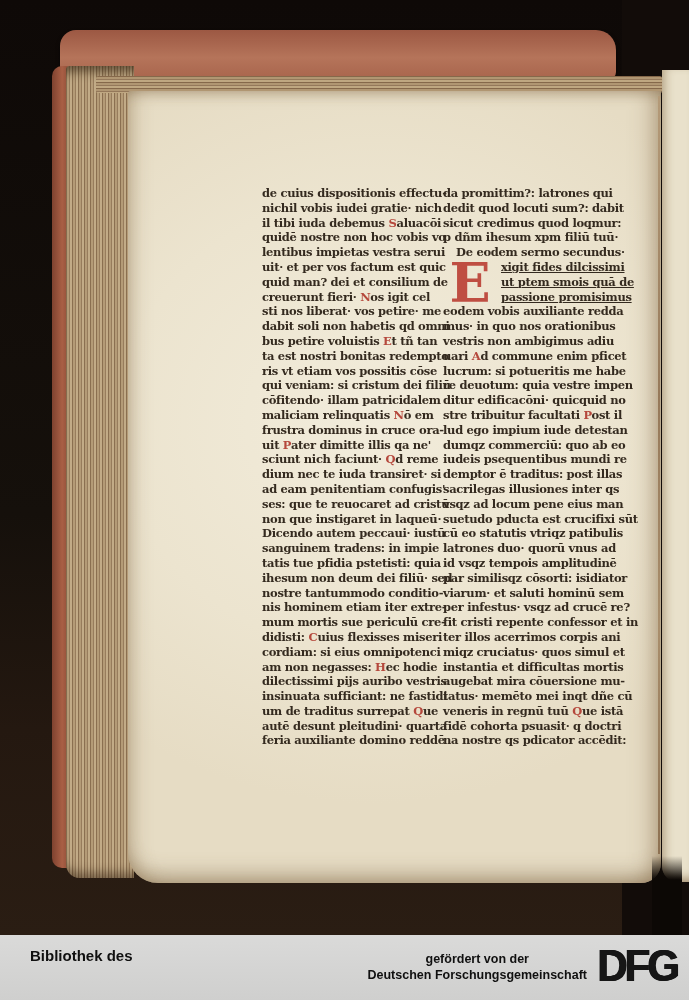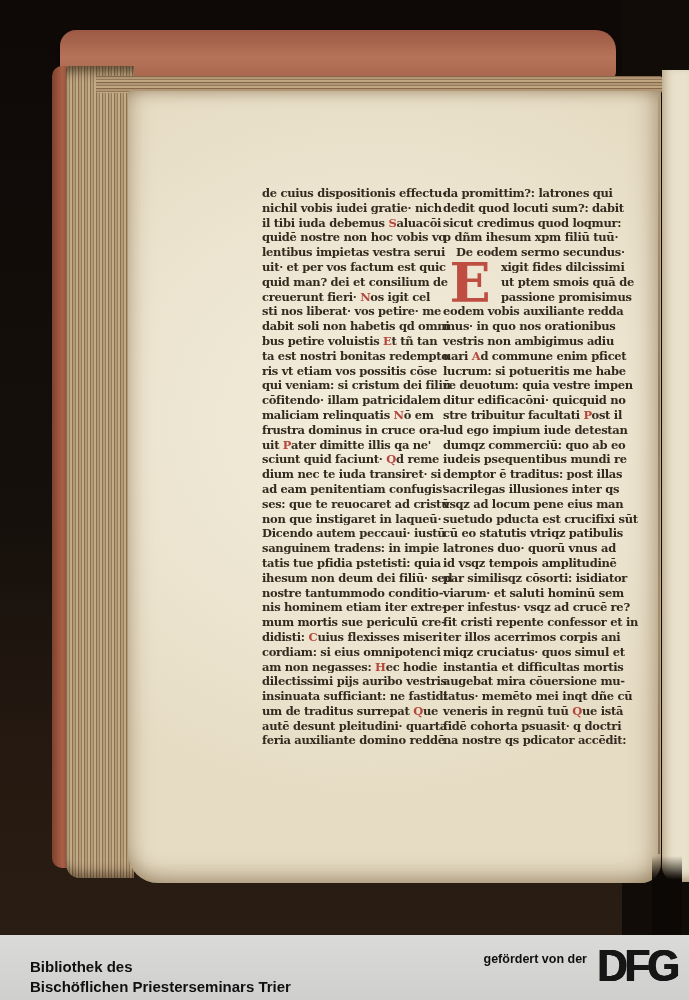--- a/index.html
+++ b/index.html
@@ -47,25 +47,25 @@
     font-size:11.5px;line-height:14.8px;letter-spacing:-0.3px;white-space:nowrap;}
   .col-left{left:262px;width:177px;}
   .col-right{left:443px;width:180px;}
   .tline{height:14.8px;overflow:visible;}
   .rubric{color:#b5483c;}
   .heading-line{padding-left:13px;}
   .dropcap-block{position:relative;}
   .dropcap{position:absolute;left:0;top:2px;width:54px;height:42px;
     color:#bf4e42;font-family:"DejaVu Serif",serif;font-weight:700;
     font-size:54px;line-height:42px;text-align:center;}
-  .dropcap-lines .tline{padding-left:58px;}
+  .dropcap-lines .tline{padding-left:58px;text-decoration:underline;}
   
   .footer{position:absolute;left:0;top:935px;width:689px;height:65px;
     background:linear-gradient(180deg,#dadad9,#cfcfce);color:#101010;}
-  .lib-label{position:absolute;left:30px;top:22px;
+  .lib-label{position:absolute;left:30px;top:11px;
     font-weight:700;font-size:15px;line-height:19.5px;}
   .fund-label{position:absolute;right:102px;top:16px;text-align:center;
     font-weight:700;font-size:12.5px;line-height:16px;}
   .dfg-logo{position:absolute;right:12px;top:6px;
     font-weight:900;font-size:42px;line-height:50px;letter-spacing:-3px;
     transform:scaleY(1.04);color:#161616;
     text-shadow:0.6px 0 0 #161616,-0.6px 0 0 #161616;}
 </style>
 </head>
 <body>
@@ -93,21 +93,21 @@
       <div class="tline"><span>sti nos liberat· vos petire· me</span></div>
       <div class="tline"><span>dabit soli non habetis qd omni</span></div>
       <div class="tline"><span>bus petire voluistis </span><span class="rubric">E</span><span>t tñ tan</span></div>
       <div class="tline"><span>ta est nostri bonitas redempto</span></div>
       <div class="tline"><span>ris vt etiam vos possitis cōse</span></div>
       <div class="tline"><span>qui veniam: si cristum dei filiū</span></div>
       <div class="tline"><span>cōfitendo· illam patricidalem</span></div>
       <div class="tline"><span>maliciam relinquatis </span><span class="rubric">N</span><span>ō em</span></div>
       <div class="tline"><span>frustra dominus in cruce ora-</span></div>
       <div class="tline"><span>uit </span><span class="rubric">P</span><span>ater dimitte illis qa ne'</span></div>
-      <div class="tline"><span>sciunt quid faciunt· </span><span class="rubric">Q</span><span>d reme</span></div>
+      <div class="tline"><span>sciunt nich faciunt· </span><span class="rubric">Q</span><span>d reme</span></div>
       <div class="tline"><span>dium nec te iuda transiret· si</span></div>
       <div class="tline"><span>ad eam penitentiam confugis'</span></div>
       <div class="tline"><span>ses: que te reuocaret ad cristū</span></div>
       <div class="tline"><span>non que instigaret in laqueū·</span></div>
       <div class="tline"><span>Dicendo autem peccaui· iustū</span></div>
       <div class="tline"><span>sanguinem tradens: in impie</span></div>
       <div class="tline"><span>tatis tue pfidia pstetisti: quia</span></div>
       <div class="tline"><span>ihesum non deum dei filiū· sed</span></div>
       <div class="tline"><span>nostre tantummodo conditio-</span></div>
       <div class="tline"><span>nis hominem etiam iter extre-</span></div>
@@ -169,19 +169,19 @@
         <div class="tline"><span>veneris in regnū tuū </span><span class="rubric">Q</span><span>ue istā</span></div>
         <div class="tline"><span>fidē cohorta psuasit· q doctri</span></div>
         <div class="tline"><span>na nostre qs pdicator accēdit:</span></div>
       </div>
   </div>
 </div>
 
 <div class="footer">
   <div class="lib-label">
     <div>Bibliothek des</div>
-    <div>Bischöflichen Priesterseminars Trier</div>
   </div>
   <div class="fund-label">
     <div>gefördert von der</div>
+    <div>Deutschen Forschungsgemeinschaft</div>
   </div>
   <div class="dfg-logo">DFG</div>
 </div>
 
 </body></html>

